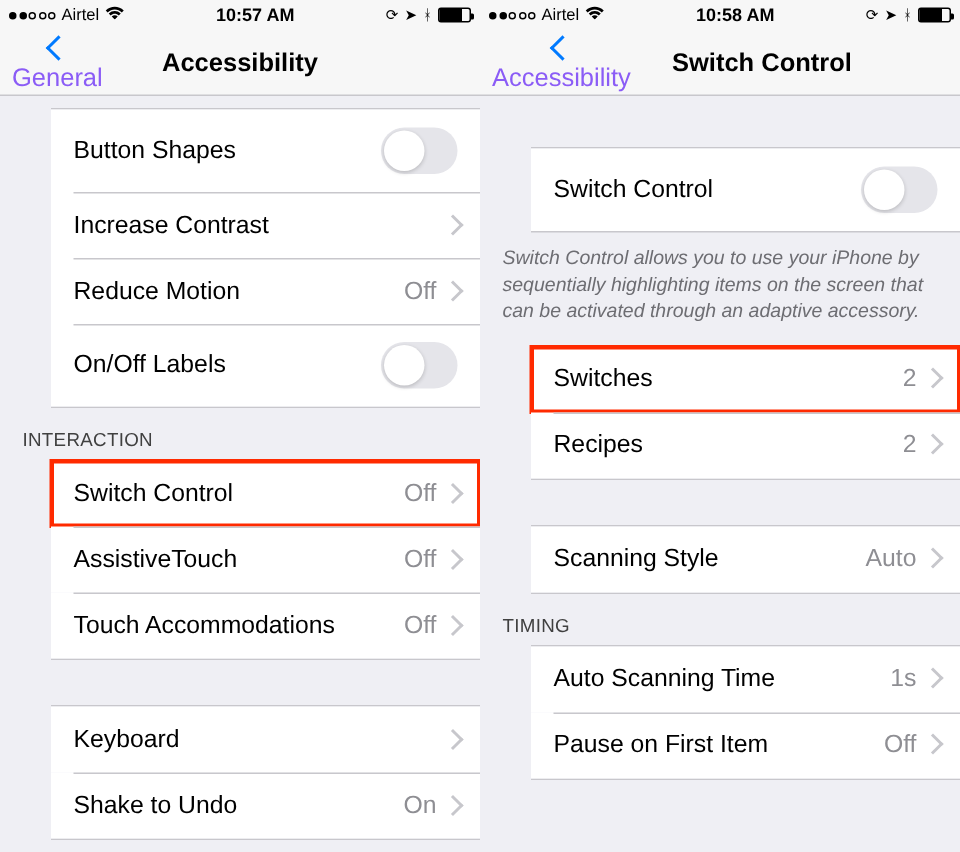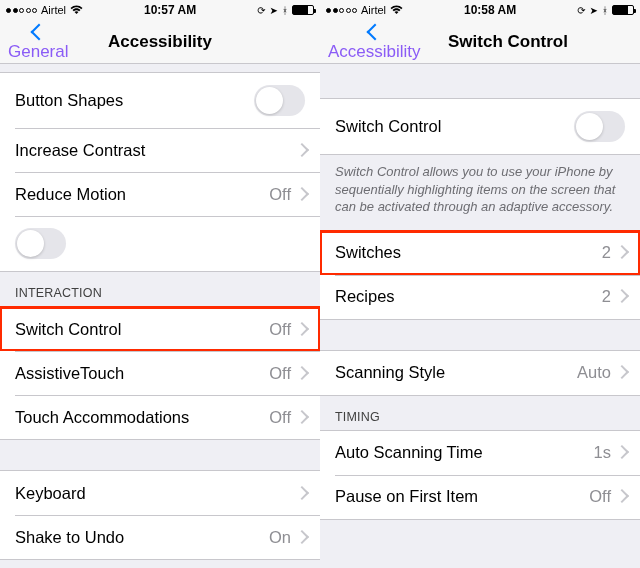--- a/index.html
+++ b/index.html
@@ -27,21 +27,21 @@
     .group-header { padding: 14px 15px 6px; font-size: 12.5px; color: #404040; text-transform: uppercase; letter-spacing: 0.2px; }
     .group-footer { padding: 8px 15px 14px; font-size: 13px; color: #6d6d72; line-height: 1.35; font-style: italic; }
     .cell { background: #fff; display: flex; align-items: center; justify-content: space-between; padding: 12px 15px; min-height: 44px; position: relative; font-size: 16.5px; }
     .cell + .cell::before { content: ''; position: absolute; top: 0; left: 15px; right: 0; height: 0.5px; background: #c8c7cc; }
     .cell .label { flex: 1; }
     .cell .detail { color: #8e8e93; font-size: 16.5px; margin-right: 6px; }
     .chev { width: 8px; height: 13px; }
     .chev::before { content: ''; display: block; width: 8px; height: 8px; border-top: 2px solid #c7c7cc; border-right: 2px solid #c7c7cc; transform: rotate(45deg); margin-top: 1px; }
     .toggle { width: 51px; height: 31px; background: #e5e5ea; border-radius: 16px; position: relative; }
     .toggle .knob { width: 27px; height: 27px; background: #fff; border-radius: 50%; position: absolute; top: 2px; left: 2px; box-shadow: 0 1px 3px rgba(0,0,0,0.2); }
-    .group { border-top: 0.5px solid #c8c7cc; border-bottom: 0.5px solid #c8c7cc; }
+    .group { border-top: 0.5px solid #c8c7cc; border-bottom: 0.5px solid #c8c7cc; margin-left: 34px; }
     .group + .group-header, .group-footer + .group-header { }
     .highlight { outline: 3.5px solid #ff2a00; outline-offset: -2px; }
   </style>
 </head>
 <body>
 
 <div class="screen">
   <div class="statusbar">
     <div class="status-left">
       <div class="dots">
@@ -87,20 +87,21 @@
       <div class="cell">
         <span class="label">Increase Contrast</span>
         <span class="chev"></span>
       </div>
       <div class="cell">
         <span class="label">Reduce Motion</span>
         <span class="detail">Off</span>
         <span class="chev"></span>
       </div>
       <div class="cell">
+        <span class="label">On/Off Labels</span>
         <div class="toggle">
             <div class="knob"></div>
           </div>
       </div>
     </div>
     <div class="group-header">INTERACTION</div>
     <div class="group">
       <div class="cell highlight">
         <span class="label">Switch Control</span>
         <span class="detail">Off</span>

